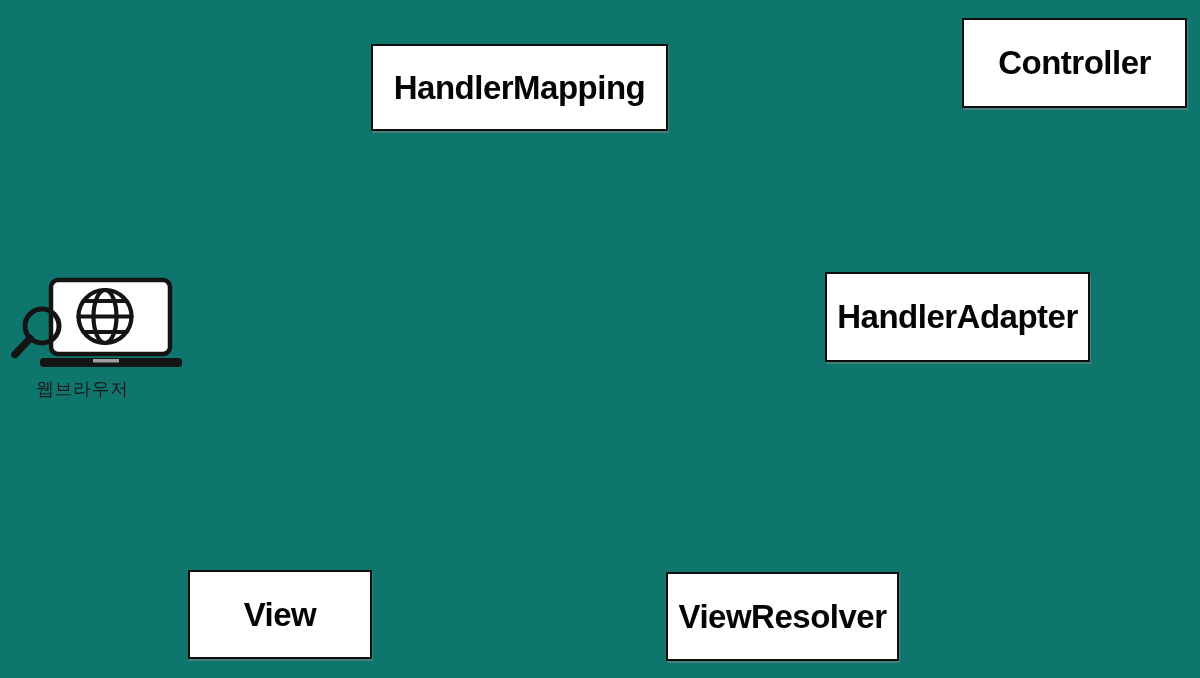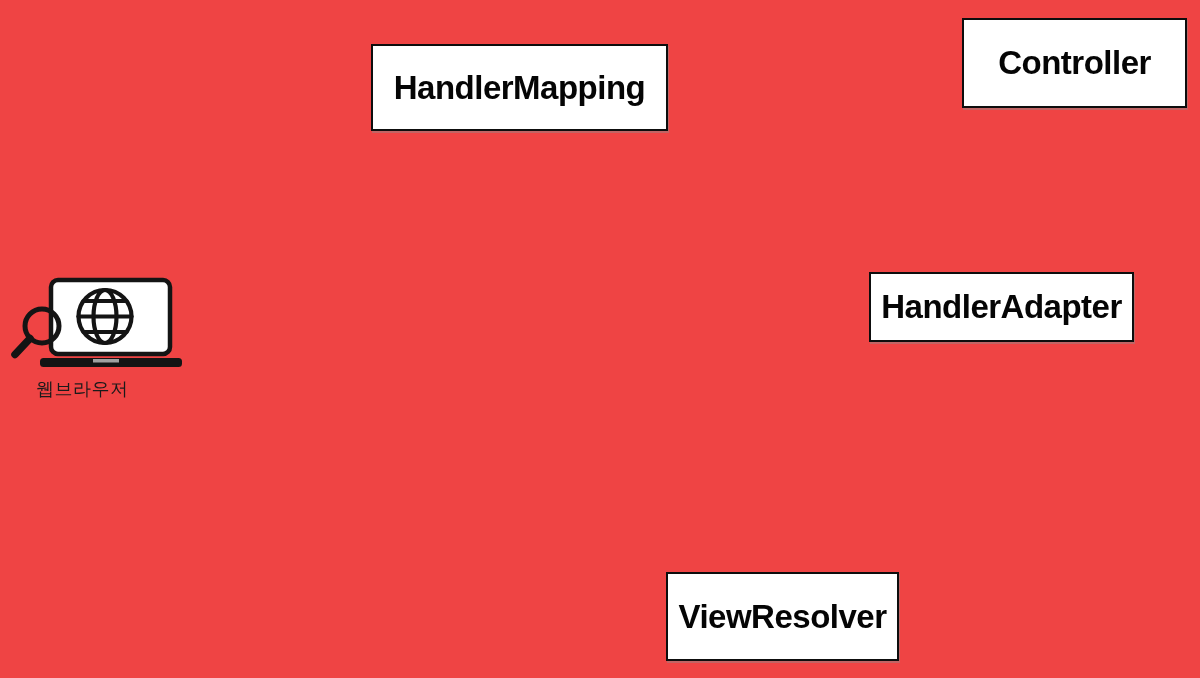--- a/index.html
+++ b/index.html
@@ -4,21 +4,21 @@
 <style>
   html, body {
     margin: 0;
     padding: 0;
     background: #ffffff;
   }
   #stage {
     position: relative;
     width: 1200px;
     height: 678px;
-    background: #ef4444;
+    background: #0f766e;
     overflow: hidden;
     font-family: "Liberation Sans", sans-serif;
   }
   .dbox {
     position: absolute;
     background: #ffffff;
     border: 2px solid #0d0d0d;
     box-shadow: 1px 2px 0 rgba(140,140,140,0.45);
     display: flex;
     align-items: center;
@@ -29,21 +29,21 @@
     font-size: 33px;
     font-weight: 700;
     color: #050505;
     letter-spacing: -0.5px;
     white-space: nowrap;
   }
   
   #box-handler-mapping    { left: 371px; top: 44px;  width: 297px; height: 87px; }
   #box-controller         { left: 962px; top: 18px;  width: 225px; height: 90px; }
   #box-dispatcher-servlet { left: 371px; top: 272px; width: 297px; height: 90px; }
-  #box-handler-adapter    { left: 869px; top: 272px; width: 265px; height: 70px; }
+  #box-handler-adapter    { left: 825px; top: 272px; width: 265px; height: 90px; }
   #box-view               { left: 188px; top: 570px; width: 184px; height: 89px; }
   #box-view-resolver      { left: 666px; top: 572px; width: 233px; height: 89px; align-items: center; }
 
   #browser-figure {
     position: absolute;
     left: 8px;
     top: 268px;
     width: 180px;
     height: 105px;
   }
@@ -70,20 +70,23 @@
 
   <div class="dbox" id="box-controller">
     <span class="lbl">Controller</span>
   </div>
 
 
   <div class="dbox" id="box-handler-adapter">
     <span class="lbl">HandlerAdapter</span>
   </div>
 
+  <div class="dbox" id="box-view">
+    <span class="lbl">View</span>
+  </div>
 
   <div class="dbox" id="box-view-resolver">
     <span class="lbl">ViewResolver</span>
   </div>
 
   <svg id="browser-figure" viewBox="0 0 180 105" xmlns="http://www.w3.org/2000/svg" aria-hidden="true">
 
     <g>
       <rect x="43" y="12" width="119" height="74" rx="7" ry="7" fill="#ffffff" stroke="#141414" stroke-width="4.5"></rect>
 

